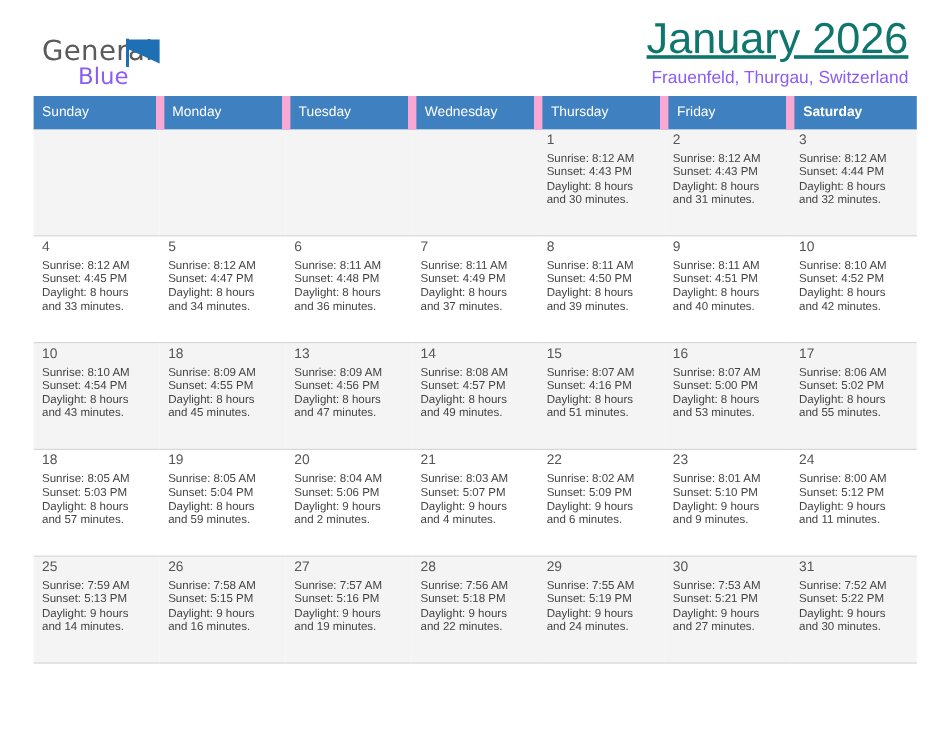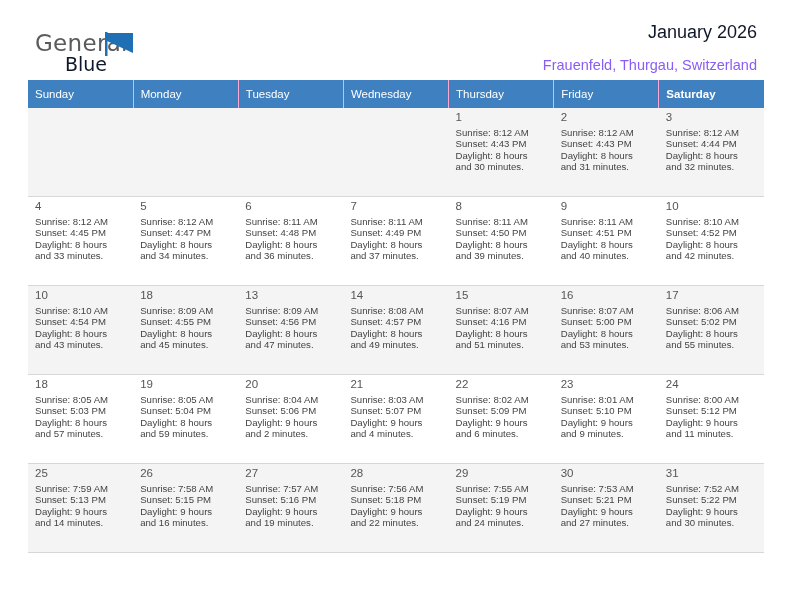--- a/index.html
+++ b/index.html
@@ -37,42 +37,43 @@
     font-size: 23px;
     color: #5b5b5b;
     letter-spacing: 0.3px;
     font-family: "DejaVu Sans", sans-serif;
   }
   .logo-blue {
     position: absolute;
     left: 30px;
     top: 23px;
     font-size: 19px;
-    color: #0f172a;
+    color: #8b5cf6;
     font-family: "DejaVu Sans", sans-serif;
   }
   .logo-flag {
     position: absolute;
     left: 70px;
     top: 2px;
     width: 30px;
     height: 24px;
   }
   .title-block {
     position: absolute;
     right: 7px;
     top: 16px;
     text-align: right;
   }
   .cal-title {
-    font-size: 18px;
-    color: #0f172a;
+    font-size: 36px;
+    color: #0f766e;
     font-weight: normal;
     line-height: 32px;
     font-family: "Liberation Sans", sans-serif;
+    text-decoration: underline;
   }
   .cal-sub {
     margin-top: 9px;
     font-size: 14.5px;
     color: #8b5cf6;
   }
   
   table.cal {
     border-collapse: collapse;
     width: 736px;
@@ -80,21 +81,21 @@
     table-layout: fixed;
   }
   table.cal th {
     background: #3f80c0;
     color: #ffffff;
     font-size: 11.5px;
     font-weight: normal;
     text-align: left;
     padding: 5px 0 5px 7px;
     height: 18px;
-    border-right: 1px solid #f9a8d4;
+    border-right: 7px solid #f9a8d4;
   }
   table.cal th:last-child { border-right: none; font-weight: bold; }
   table.cal td {
     vertical-align: top;
     height: 80px;
     padding: 4px 6px 4px 7px;
     border-bottom: 1px solid #d7d7d7;
     font-size: 9.6px;
     line-height: 11.6px;
     color: #444444;

